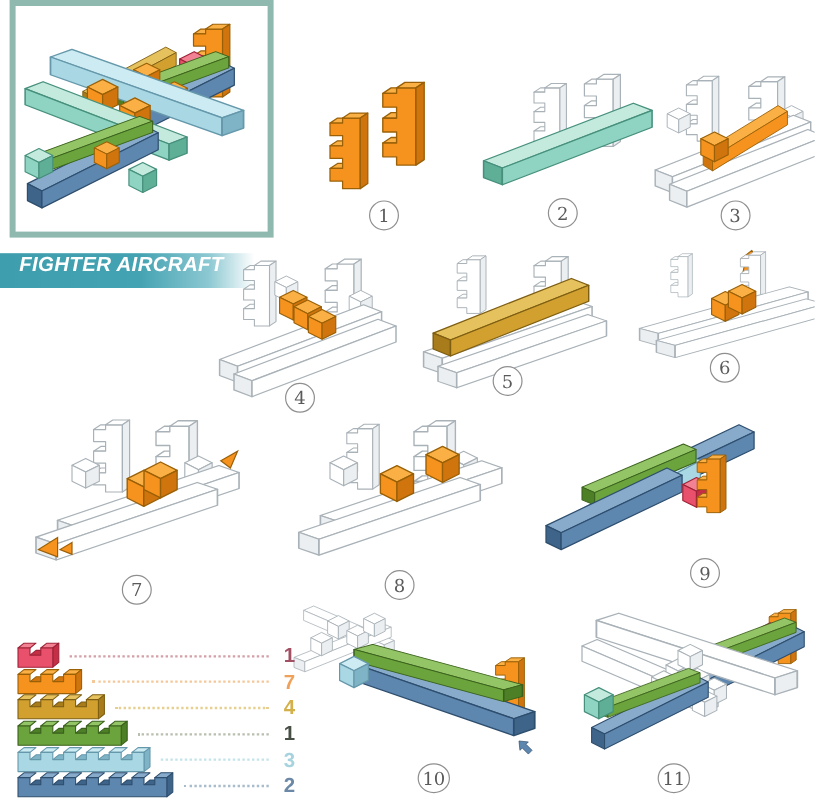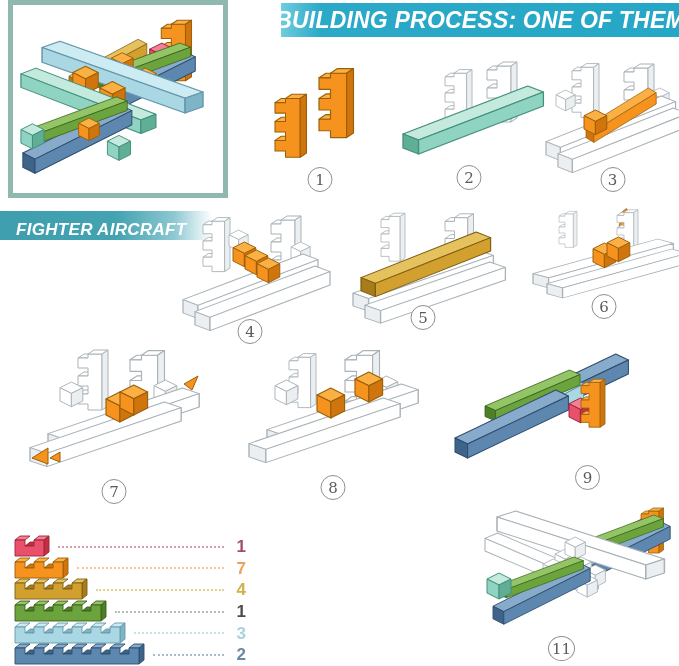--- a/index.html
+++ b/index.html
@@ -7,21 +7,21 @@
         font-family:"Liberation Sans",sans-serif;}
 
   
   .title-banner{position:absolute;left:281px;top:3px;width:398px;height:34px;
     background:linear-gradient(90deg,#6fccdd 0%,#2aa9c8 10%,#27a7c7 100%);
     display:flex;align-items:center;justify-content:center;}
   .title-banner span{color:#fff;font-weight:bold;font-style:italic;font-size:23px;
     letter-spacing:0.2px;white-space:nowrap;}
   .aircraft-banner{position:absolute;left:0;top:211px;width:212px;height:29px;
     background:linear-gradient(90deg,#3e9ead 0%,#44a3b2 55%,#8cc8d2 82%,rgba(255,255,255,0) 100%);
-    display:flex;align-items:flex-end;}
+    display:flex;align-items:flex-start;}
   .aircraft-banner span{color:#fff;font-weight:bold;font-style:italic;font-size:17px;
     padding-left:16px;letter-spacing:0.3px;white-space:nowrap;}
 
   
   .frame{position:absolute;left:8px;top:0px;width:210px;height:188px;
     border:5px solid #8fb9ae;background:#fff;}
   .frame svg{display:block;margin:6px auto 0 auto;}
 
   
   .step{position:absolute;}
@@ -106,23 +106,20 @@
       <use href="#p-barse" class="c-teal" transform="translate(2,56) scale(1.3,1.0)"></use>
       <use href="#p-barne" class="c-blue" transform="translate(4,94) scale(1.05)"></use>
       <use href="#p-barne" class="c-green" transform="translate(10,86) scale(0.95,0.7)"></use>
       <use href="#p-cube" class="c-teal" transform="translate(2,114) scale(1.0)"></use>
       <use href="#p-cube" class="c-orange" transform="translate(62,108) scale(0.9)"></use>
       <use href="#p-cube" class="c-teal" transform="translate(92,126) scale(1.0)"></use>
     </svg>
   </div>
 
   
-  <div class="title-banner">
-    <span>BUILDING PROCESS: ONE OF THEM</span>
-  </div>
   <div class="aircraft-banner">
     <span>FIGHTER AIRCRAFT</span>
   </div>
 
   
   <div class="step" style="left:255px;top:56px;width:130px;height:138px;">
     <svg class="fig" width="130" height="104">
       <use href="#p-tower" class="c-orange" transform="translate(20,34) scale(1.05)"></use>
       <use href="#p-tower" class="c-orange" transform="translate(64,8) scale(1.15)"></use>
     </svg>
@@ -238,20 +235,39 @@
       <use href="#p-barne" class="c-cyan" transform="translate(26,28) scale(0.95,1)"></use>
       <use href="#p-barne" class="c-green" transform="translate(30,20) scale(0.88,0.75)"></use>
       <use href="#p-barne" class="c-blue" transform="translate(0,40) scale(1.05,1)"></use>
       <use href="#p-cube" class="c-red" transform="translate(114,48) scale(0.95)"></use>
       <use href="#p-tower" class="c-orange" transform="translate(126,26) scale(0.8)"></use>
     </svg>
     <div class="num" style="left:120px;transform:none;">9</div>
   </div>
 
   
+  <div class="step" style="left:245px;top:505px;width:196px;height:158px;">
+    <svg class="fig" width="196" height="122">
+      <use href="#p-barse" class="c-white" transform="translate(8,0) scale(0.7,0.6)"></use>
+      <use href="#p-barne" class="c-white" transform="translate(0,14) scale(0.75,0.6)"></use>
+      <use href="#p-cube" class="c-white" transform="translate(28,8) scale(0.75)"></use>
+      <use href="#p-cube" class="c-white" transform="translate(44,16) scale(0.75)"></use>
+      <use href="#p-cube" class="c-white" transform="translate(14,22) scale(0.75)"></use>
+      <use href="#p-cube" class="c-white" transform="translate(58,6) scale(0.75)"></use>
+      <use href="#p-tower" class="c-orange" transform="translate(168,40) scale(0.8)"></use>
+      <use href="#p-cube" class="c-red" transform="translate(162,78) scale(0.95)"></use>
+      <use href="#p-barse" class="c-blue" transform="translate(44,40) scale(1.45,1.0)"></use>
+      <use href="#p-barse" class="c-green" transform="translate(50,32) scale(1.3,0.7)"></use>
+      <use href="#p-cube" class="c-cyan" transform="translate(38,42) scale(1.0)"></use>
+      <g transform="translate(184,116) rotate(-45)">
+        <use href="#p-arrow" class="c-blue" transform="scale(0.55)"></use>
+      </g>
+    </svg>
+    <div class="num" style="left:103px;transform:none;">10</div>
+  </div>
 
   
   <div class="step" style="left:485px;top:505px;width:196px;height:158px;">
     <svg class="fig" width="196" height="122">
       <use href="#p-tower" class="c-orange" transform="translate(156,0) scale(0.75)"></use>
       <use href="#p-cube" class="c-red" transform="translate(146,14) scale(0.9)"></use>
       <use href="#p-barne" class="c-blue" transform="translate(88,16) scale(0.9)"></use>
       <use href="#p-barne" class="c-green" transform="translate(92,10) scale(0.8,0.6)"></use>
       <use href="#p-barse" class="c-white" transform="translate(12,6) scale(1.55,1.0)"></use>
       <use href="#p-barse" class="c-white" transform="translate(0,28) scale(1.05,0.9)"></use>

